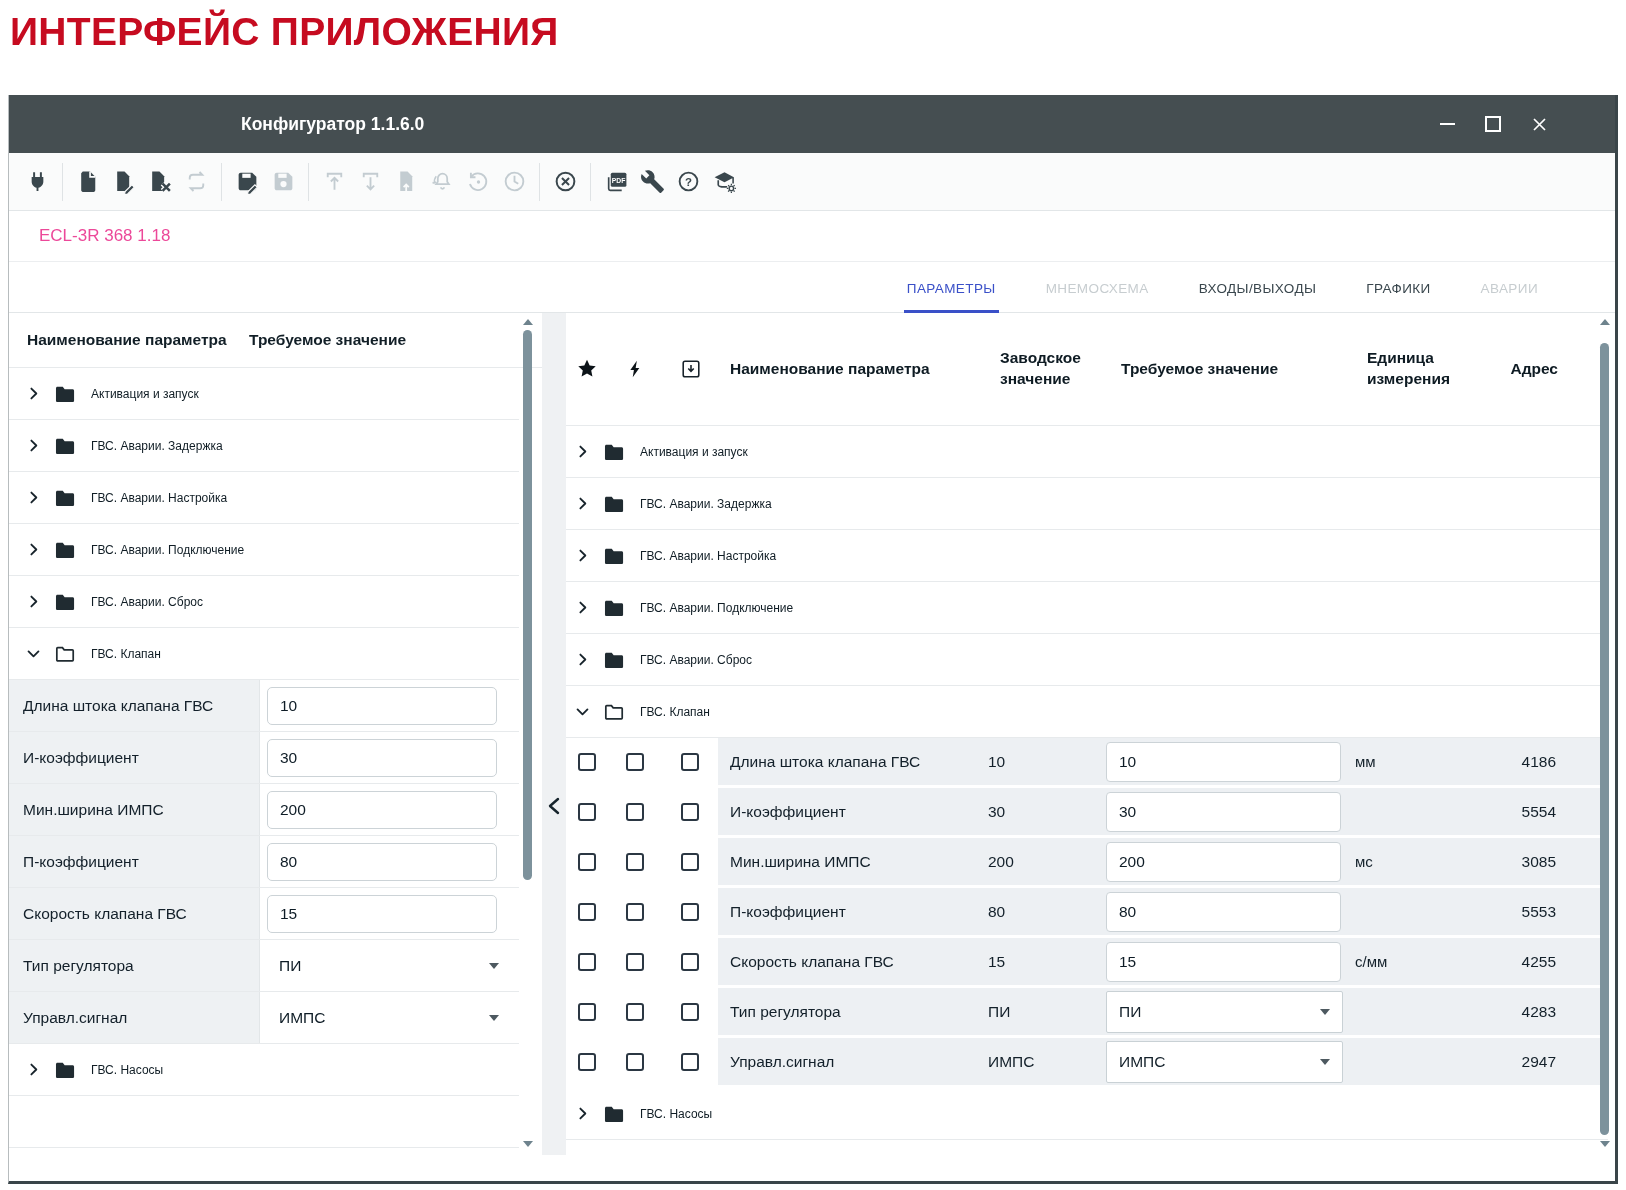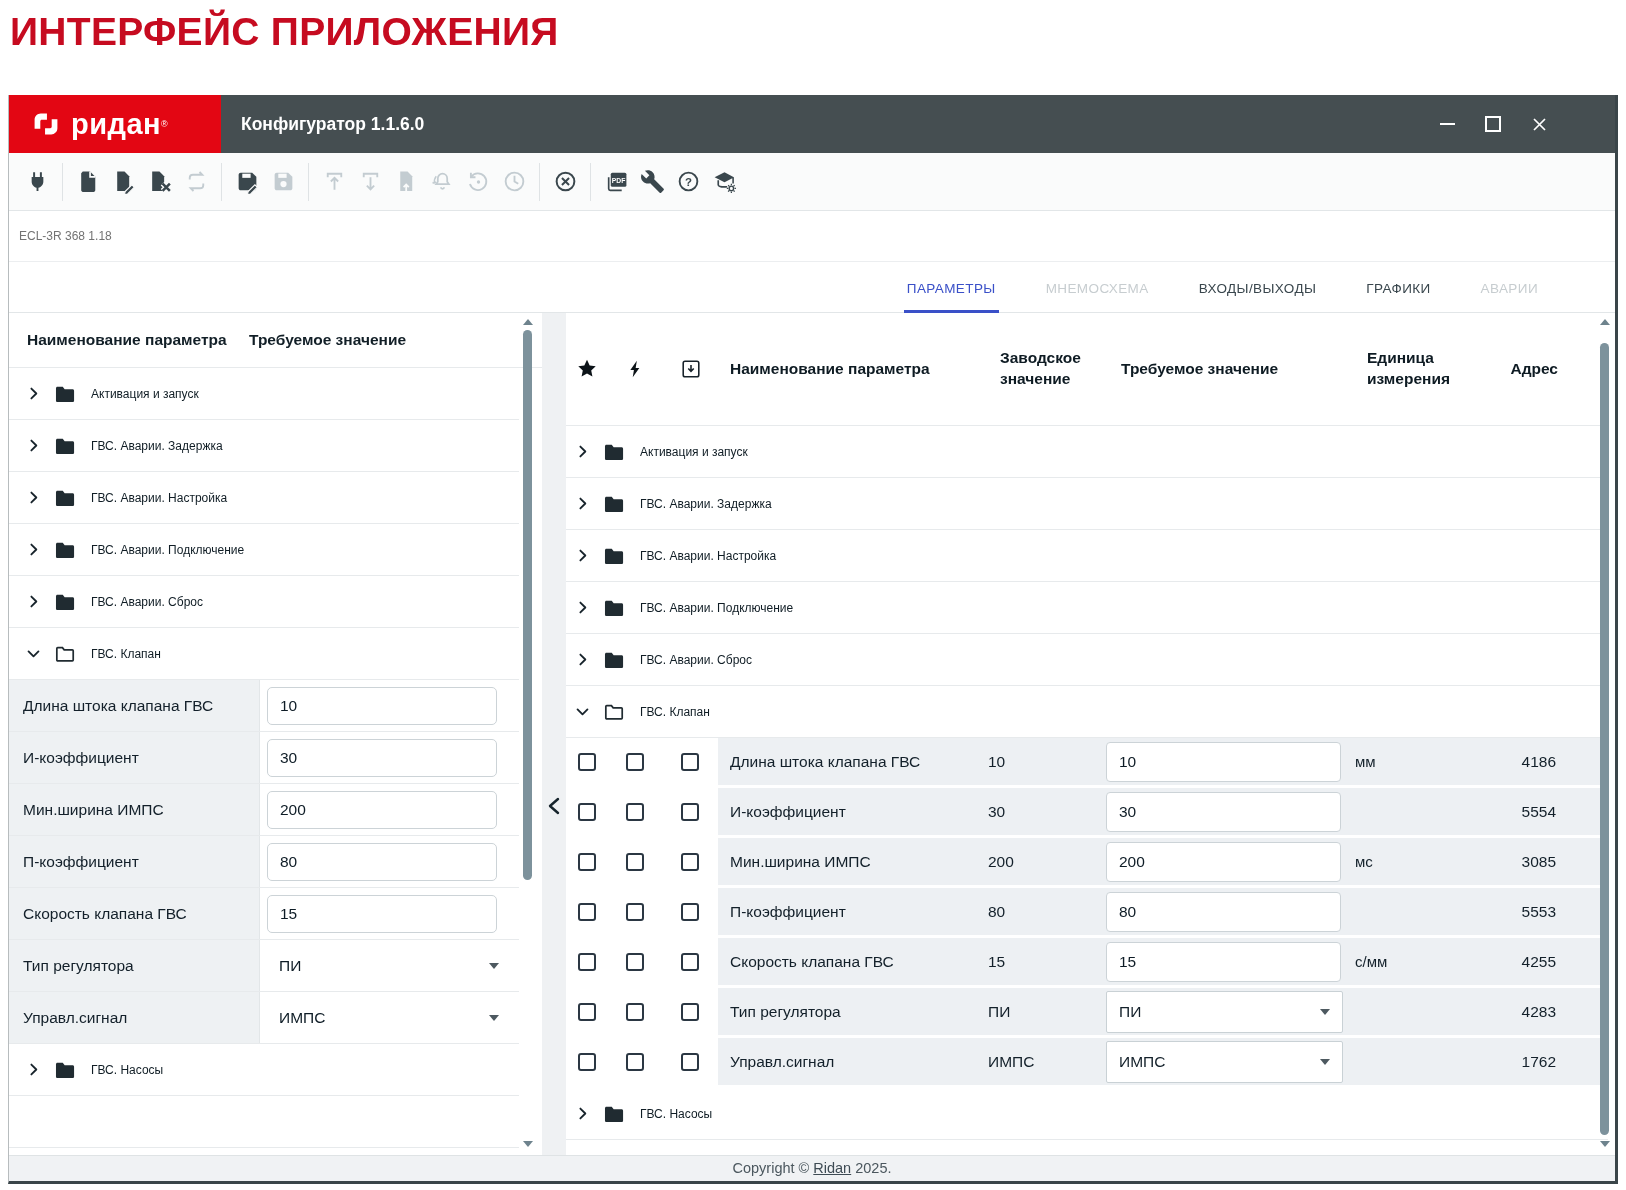--- a/index.html
+++ b/index.html
@@ -32,21 +32,21 @@
 .glyph-close{stroke:#fff;stroke-width:1.7;}
 
 .toolbar{position:absolute;left:0;top:58px;right:0;height:57px;background:#fafbfb;
   border-bottom:1px solid #e2e6e8;display:flex;align-items:center;padding-left:10px;}
 .tb-btn{width:36px;height:38px;display:flex;align-items:center;justify-content:center;}
 .tb-ic{color:var(--icon_dark);display:flex;}
 .tb-btn.dis .tb-ic{color:var(--icon_disabled);}
 .tb-sep{width:1px;height:38px;background:#dfe3e5;margin:0 7px;}
 
 .devicebar{position:absolute;left:0;top:116px;right:0;height:50px;border-bottom:1px solid #eceef0;}
-.device-name{margin-left:10px;line-height:50px;font-size:12px;color:#737373;}
+.device-name{margin-left:30px;line-height:50px;font-size:17px;color:#ec4899;}
 .tabbar{position:absolute;left:0;top:167px;right:0;height:50px;border-bottom:1px solid #e2e6e8;}
 .tabs{position:absolute;right:74px;bottom:-1px;display:flex;gap:44px;}
 .tab{font-size:13.5px;letter-spacing:.4px;color:#39464d;padding:0 3px 17px;cursor:pointer;}
 .tab.active{color:var(--tab_active_blue);border-bottom:3px solid var(--tab_active_blue);padding-bottom:14px;}
 .tab.disabled{color:#c7cdd0;}
 
 .main{position:absolute;left:0;top:218px;right:0;bottom:26px;overflow:hidden;}
 .left-panel{position:absolute;left:0;top:0;bottom:0;width:533px;background:#fff;}
 .search-row{height:56px;position:relative;border-bottom:1px solid var(--line);}
 .search-ic{position:absolute;left:15px;top:17px;}
@@ -122,28 +122,20 @@
 .footer .link{text-decoration:underline;color:#3e4b54;}
 </style>
 </head>
 <body>
 
 <h1 class="page-heading">ИНТЕРФЕЙС ПРИЛОЖЕНИЯ</h1>
 
 <div class="window">
 
   <div class="titlebar">
-    <div class="logo">
-      <svg width="38" height="34" viewBox="0 0 40 34">
-        <path fill="#fff" d="M8 22V12.5C8 8.9 10.9 6 14.5 6H21v6.5h-5.5c-.8 0-1.5.7-1.5 1.5v8z"></path>
-        <path fill="#fff" d="M32 12v9.5C32 25.1 29.1 28 25.5 28H19v-6.5h5.5c.8 0 1.5-.7 1.5-1.5v-8z"></path>
-      </svg>
-      <span class="logo-text">ридан</span>
-      <span class="logo-reg">®</span>
-    </div>
     <div class="app-title">Конфигуратор 1.1.6.0</div>
     <div class="win-btns">
       <div class="win-btn">
           <span class="glyph-min"></span>
         </div>
       <div class="win-btn">
           <span class="glyph-max"></span>
         </div>
       <div class="win-btn">
         <svg width="15" height="15" viewBox="0 0 15 15" class="glyph-close">
@@ -757,21 +749,21 @@
             <div class="rreq">
               <div class="r-sel">
                 <span>ИМПС</span>
                 <span class="caret"></span>
               </div>
             </div>
             <div class="runit">
               <span></span>
             </div>
             <div class="raddr">
-              <span>1762</span>
+              <span>2947</span>
             </div>
           </div>
           <div class="r-row-folder">
             <span class="tree-chev">
               <svg width="17" height="17" viewBox="0 0 24 24">
                 <path d="M9 5l7 7-7 7" fill="none" stroke="#18242c" stroke-width="2.6" stroke-linecap="round" stroke-linejoin="round"></path>
               </svg>
             </span>
             <span class="tree-folder">
               <svg width="23" height="20" viewBox="0 0 24 21">
@@ -784,17 +776,14 @@
         </div>
       <div class="vscroll rscroll">
         <span class="sc-up"></span>
         <span class="sc-thumb"></span>
         <span class="sc-down"></span>
       </div>
     </div>
 
   </div>
 
-  <div class="footer">
-    <span>Copyright © </span><span class="link">Ridan</span><span> 2025.</span>
-  </div>
 
 </div>
 
 </body></html>

